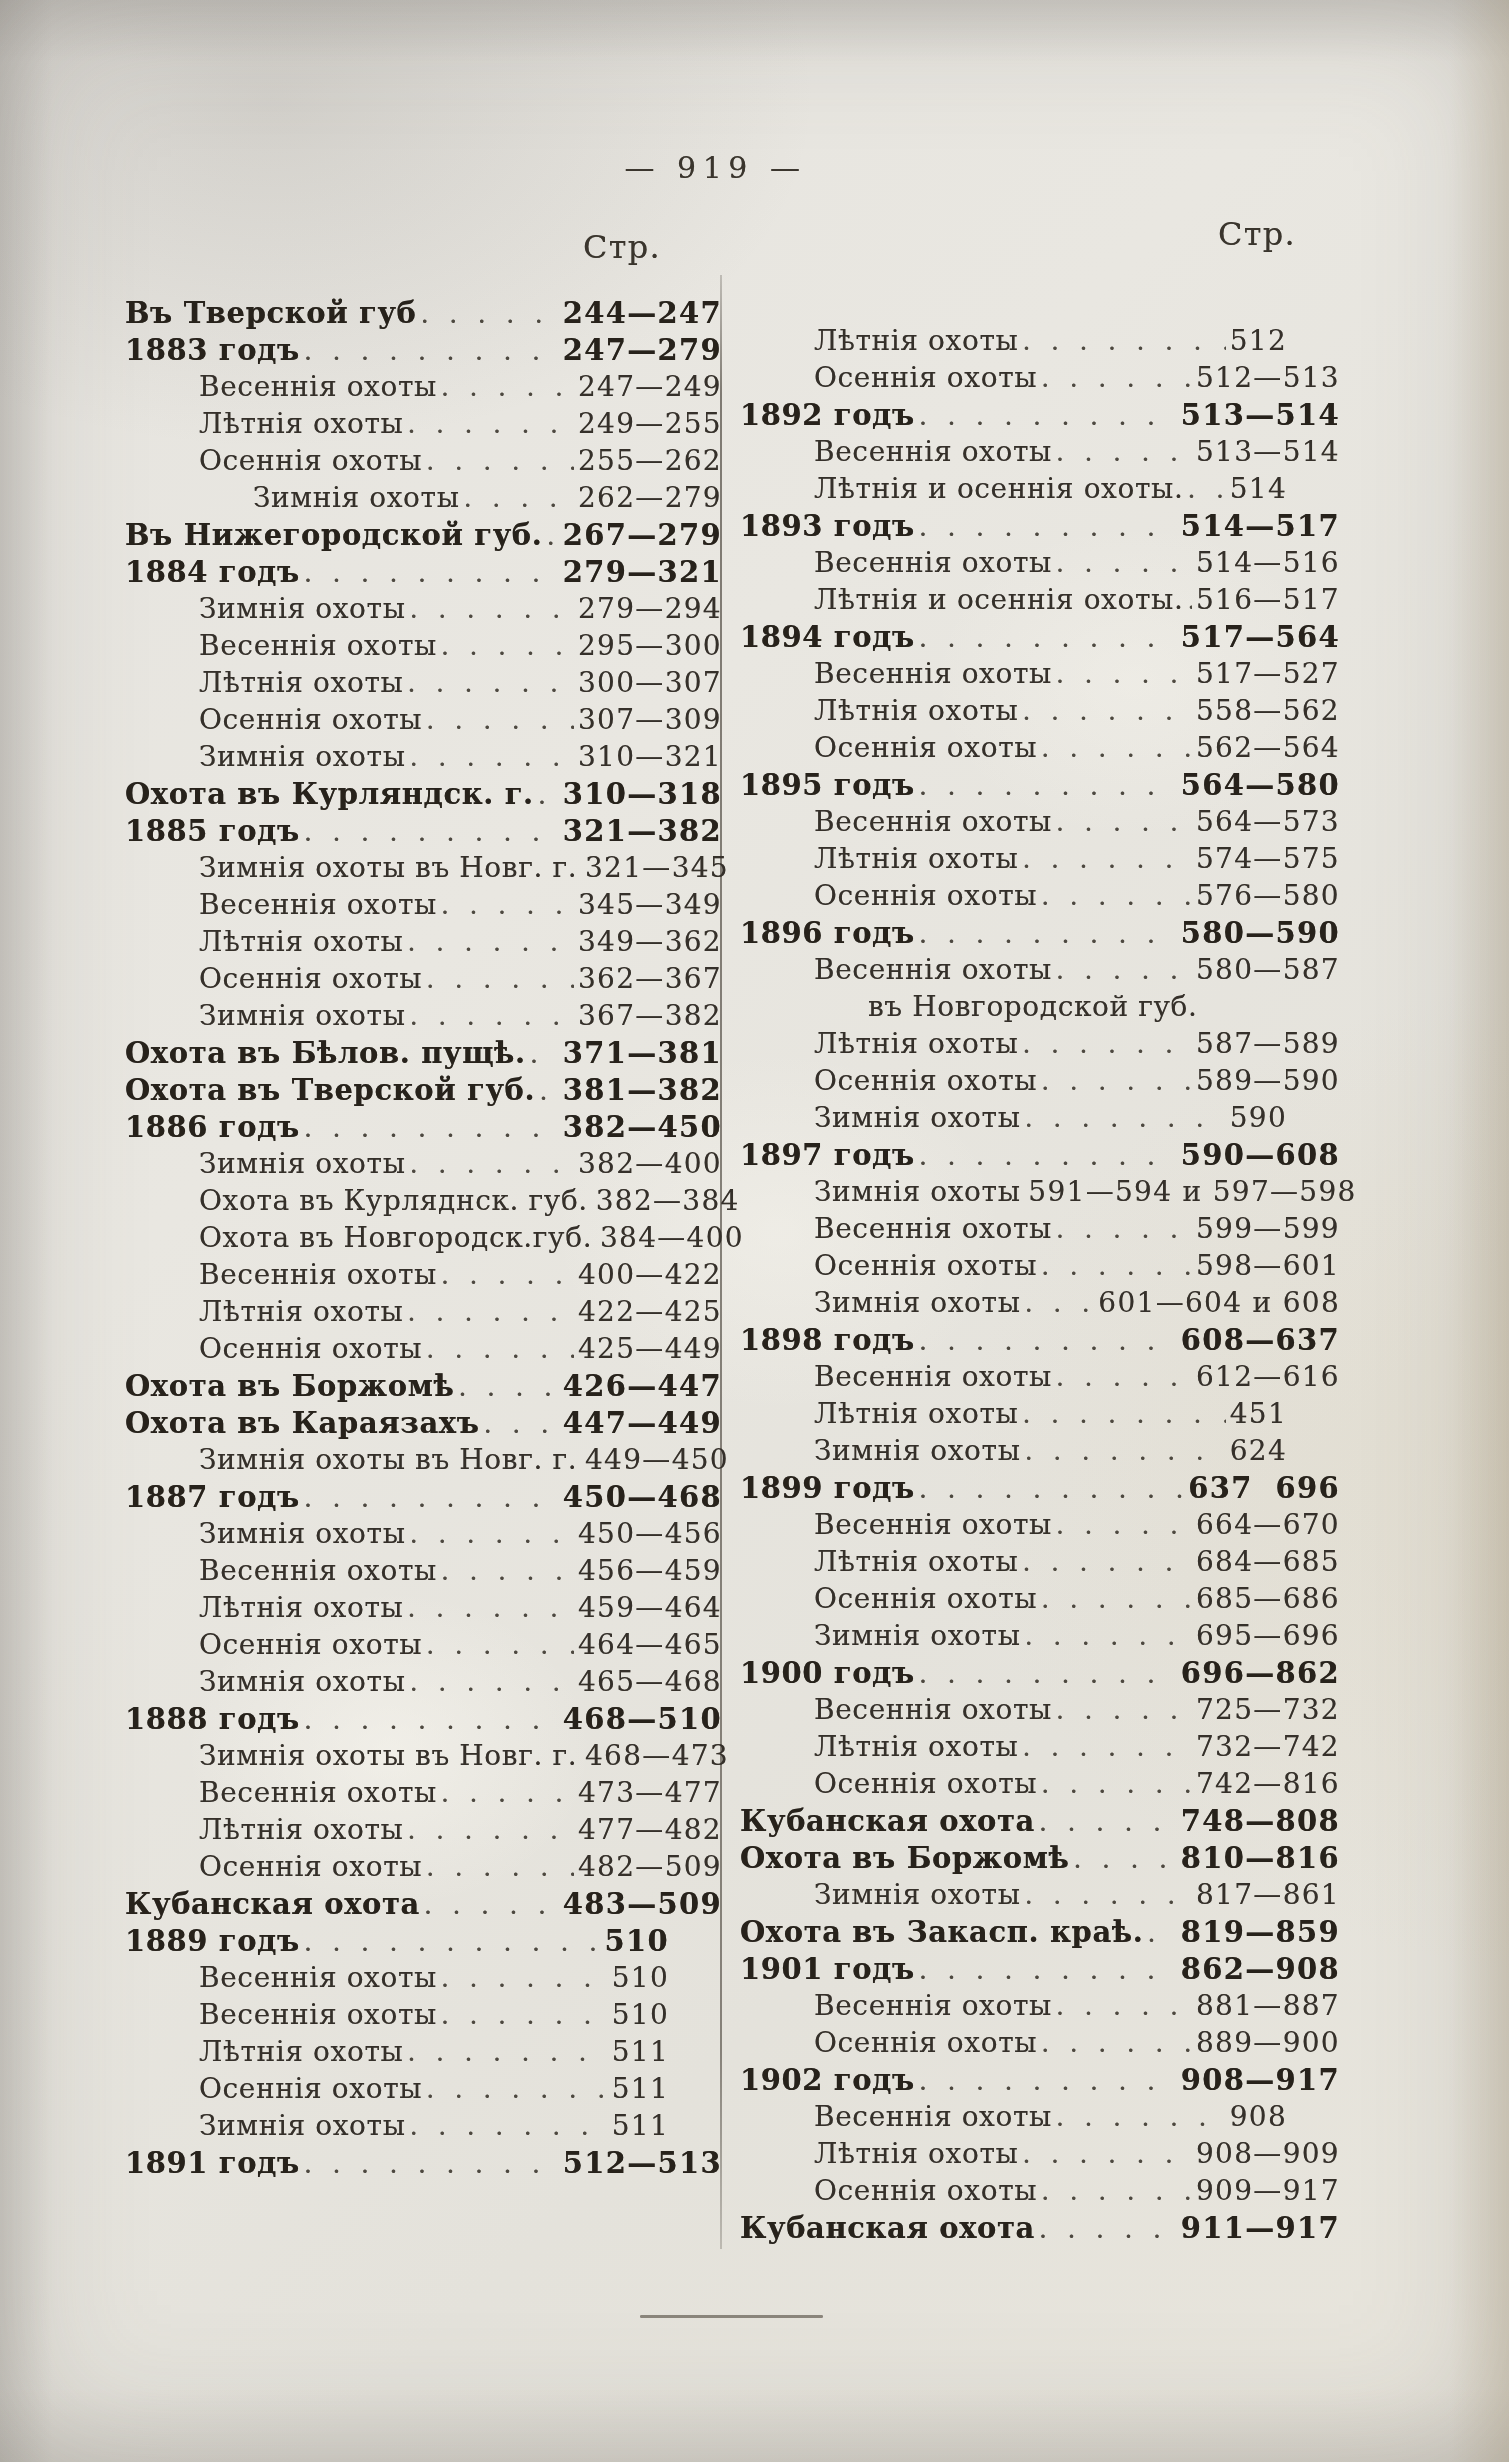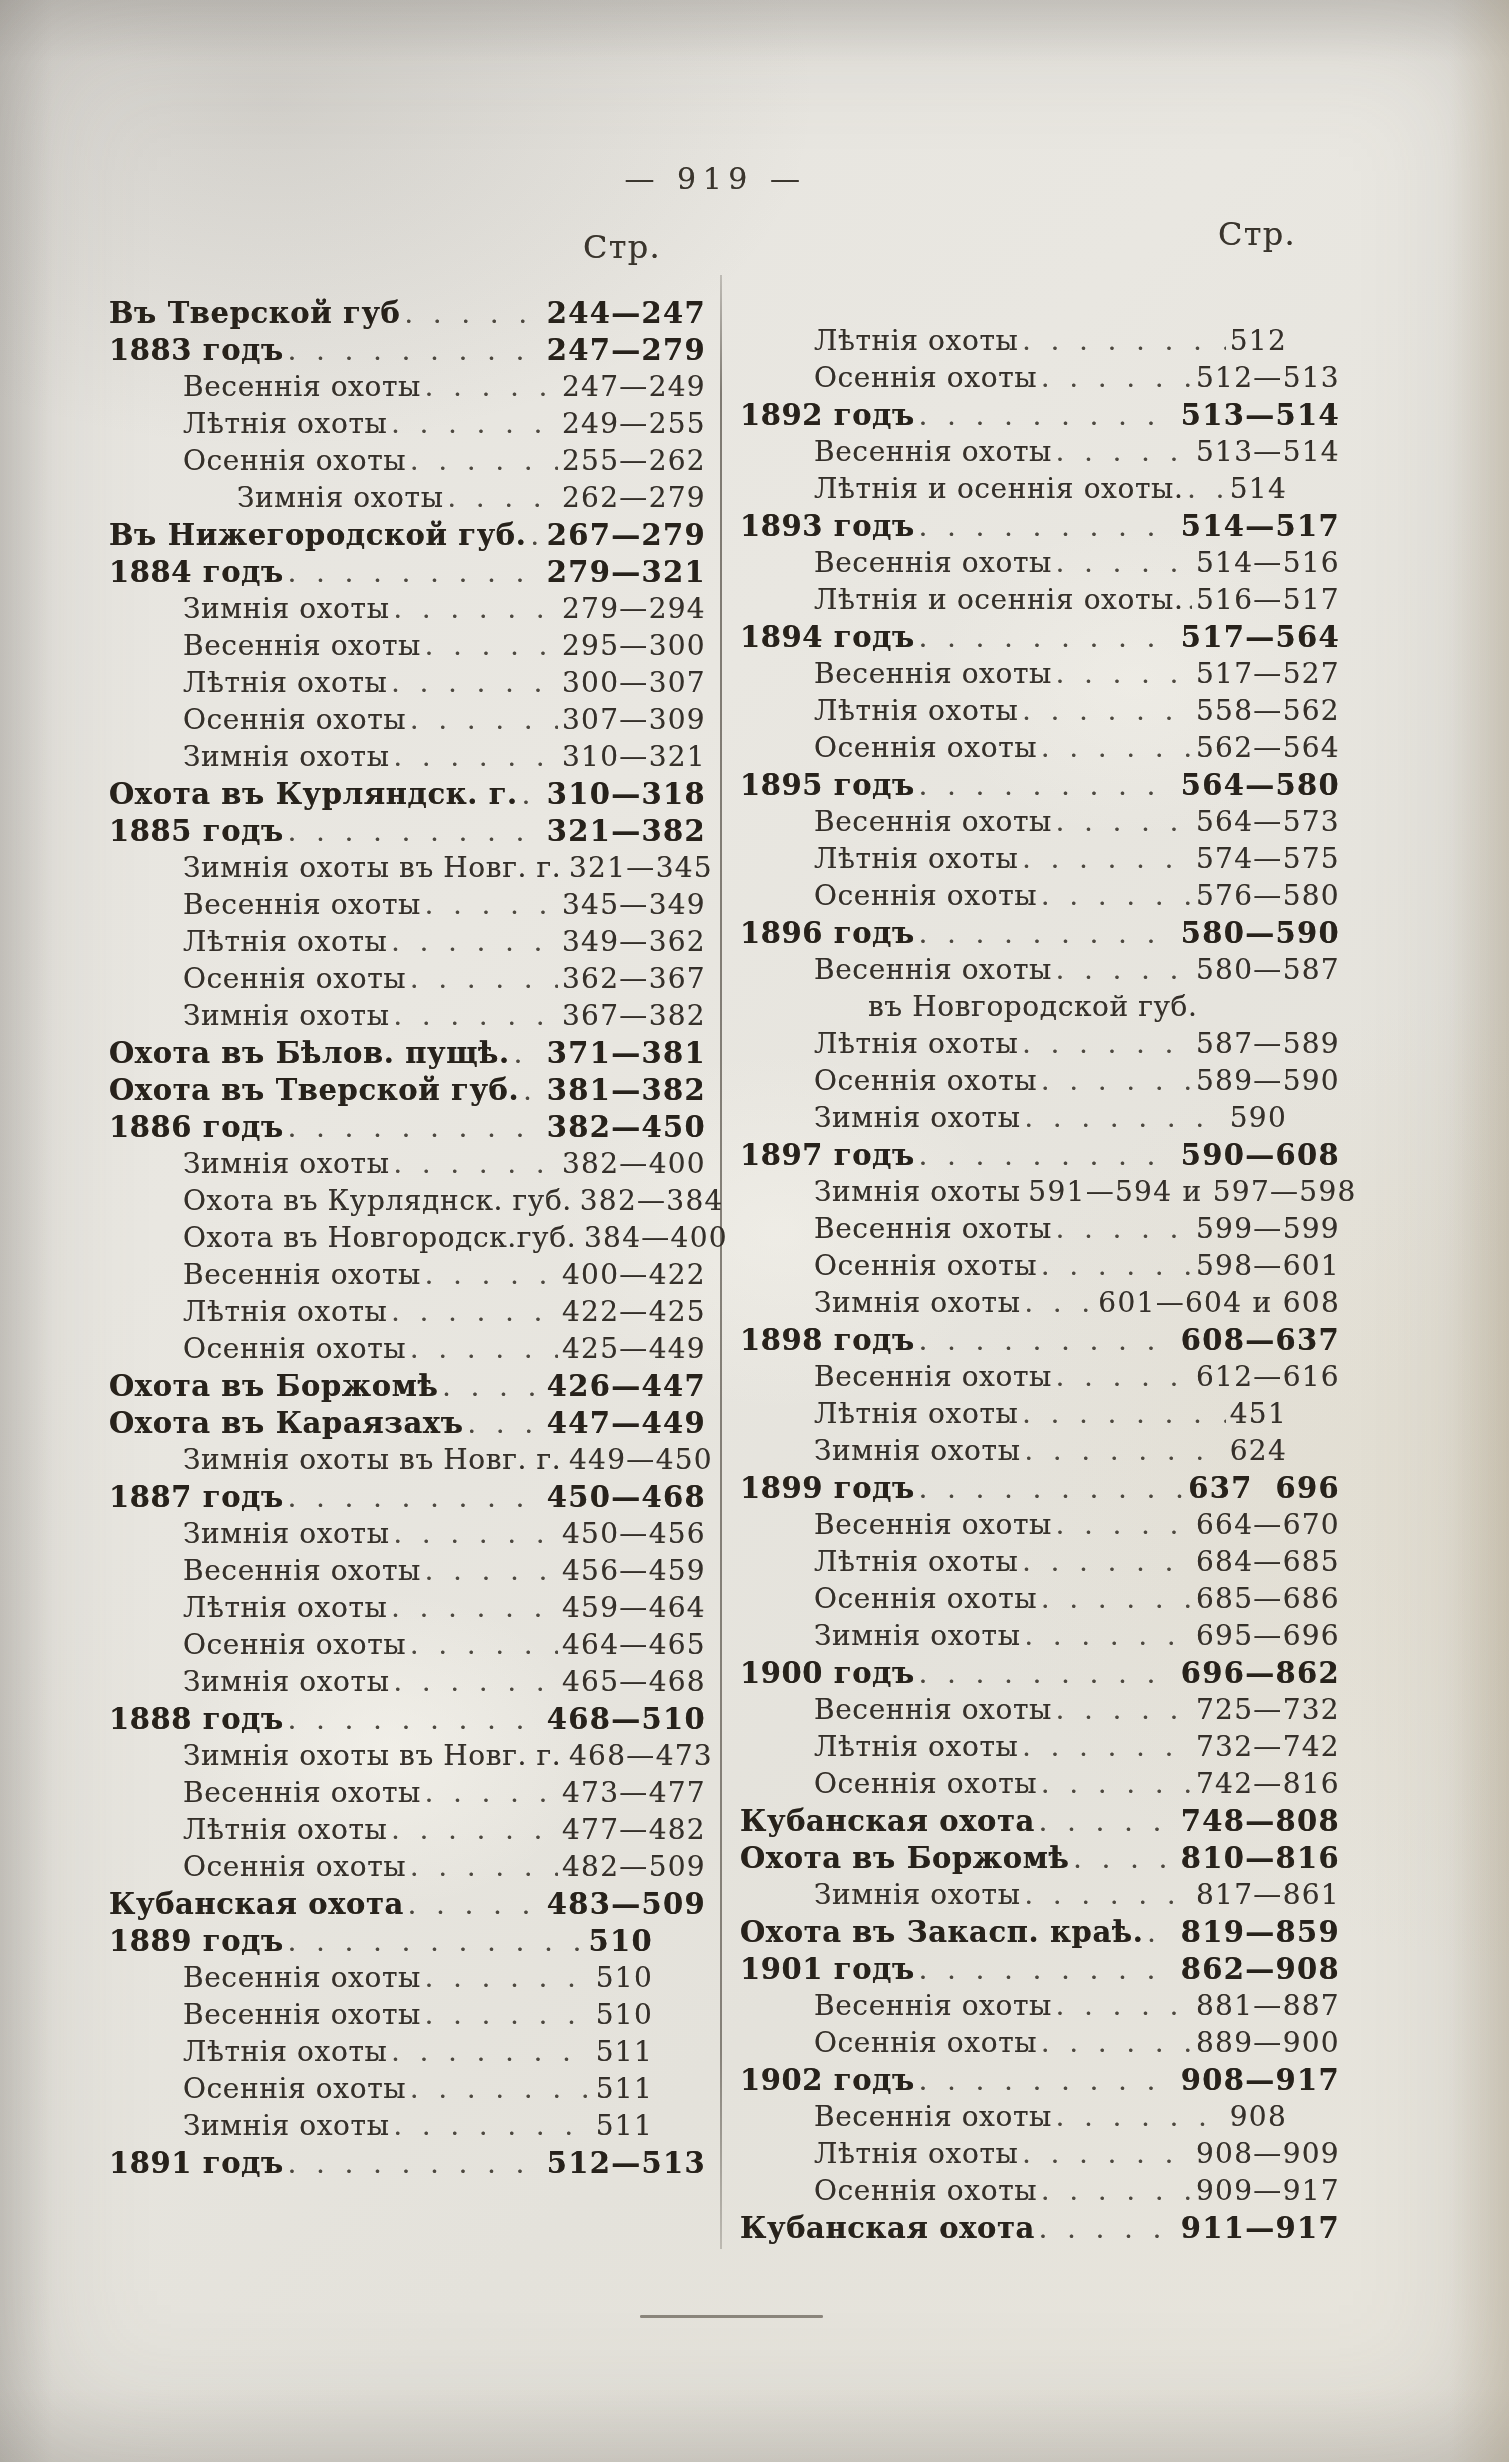--- a/index.html
+++ b/index.html
@@ -22,33 +22,33 @@
   }
   .wm{position:absolute;border-radius:50%;pointer-events:none;}
   .wm1{left:97px;top:1523px;width:583px;height:454px;
        background:radial-gradient(closest-side, rgba(249,247,240,0.55), rgba(249,247,240,0) 70%);}
   .wm2{left:454px;top:972px;width:648px;height:518px;
        background:radial-gradient(closest-side, rgba(249,247,240,0.40), rgba(249,247,240,0) 70%);}
   .wm3{left:842px;top:454px;width:583px;height:454px;
        background:radial-gradient(closest-side, rgba(249,247,240,0.35), rgba(249,247,240,0) 70%);}
 
   .page-number{
-    position:absolute;left:586px;top:161px;width:259px;
+    position:absolute;left:586px;top:150px;width:259px;
     text-align:center;font-size:30px;letter-spacing:6.5px;
     color:#3a352d;text-shadow:0 0 0.6px rgba(45,40,33,.55);
   }
   .col-header{
     position:absolute;font-size:32px;color:#3a352d;
     text-shadow:0 0 0.6px rgba(45,40,33,.5);letter-spacing:1.3px;
   }
   .col-header.left{left:564px;top:228px;width:97px;text-align:right;}
   .col-header.right{left:1199px;top:215px;width:97px;text-align:right;}
 
   .col{position:absolute;}
-  .col.left{left:109px;top:299px;width:597px;}
+  .col.left{left:125px;top:299px;width:597px;}
   .col.right{left:740px;top:327px;width:600px;}
 
   .row{
     display:flex;align-items:baseline;
     font-size:28px;line-height:1;
     color:#35302a;
     text-shadow:0 0 0.6px rgba(48,42,35,.45);
     letter-spacing:0.6px;
   }
   .col.left  .row{height:37px;}

